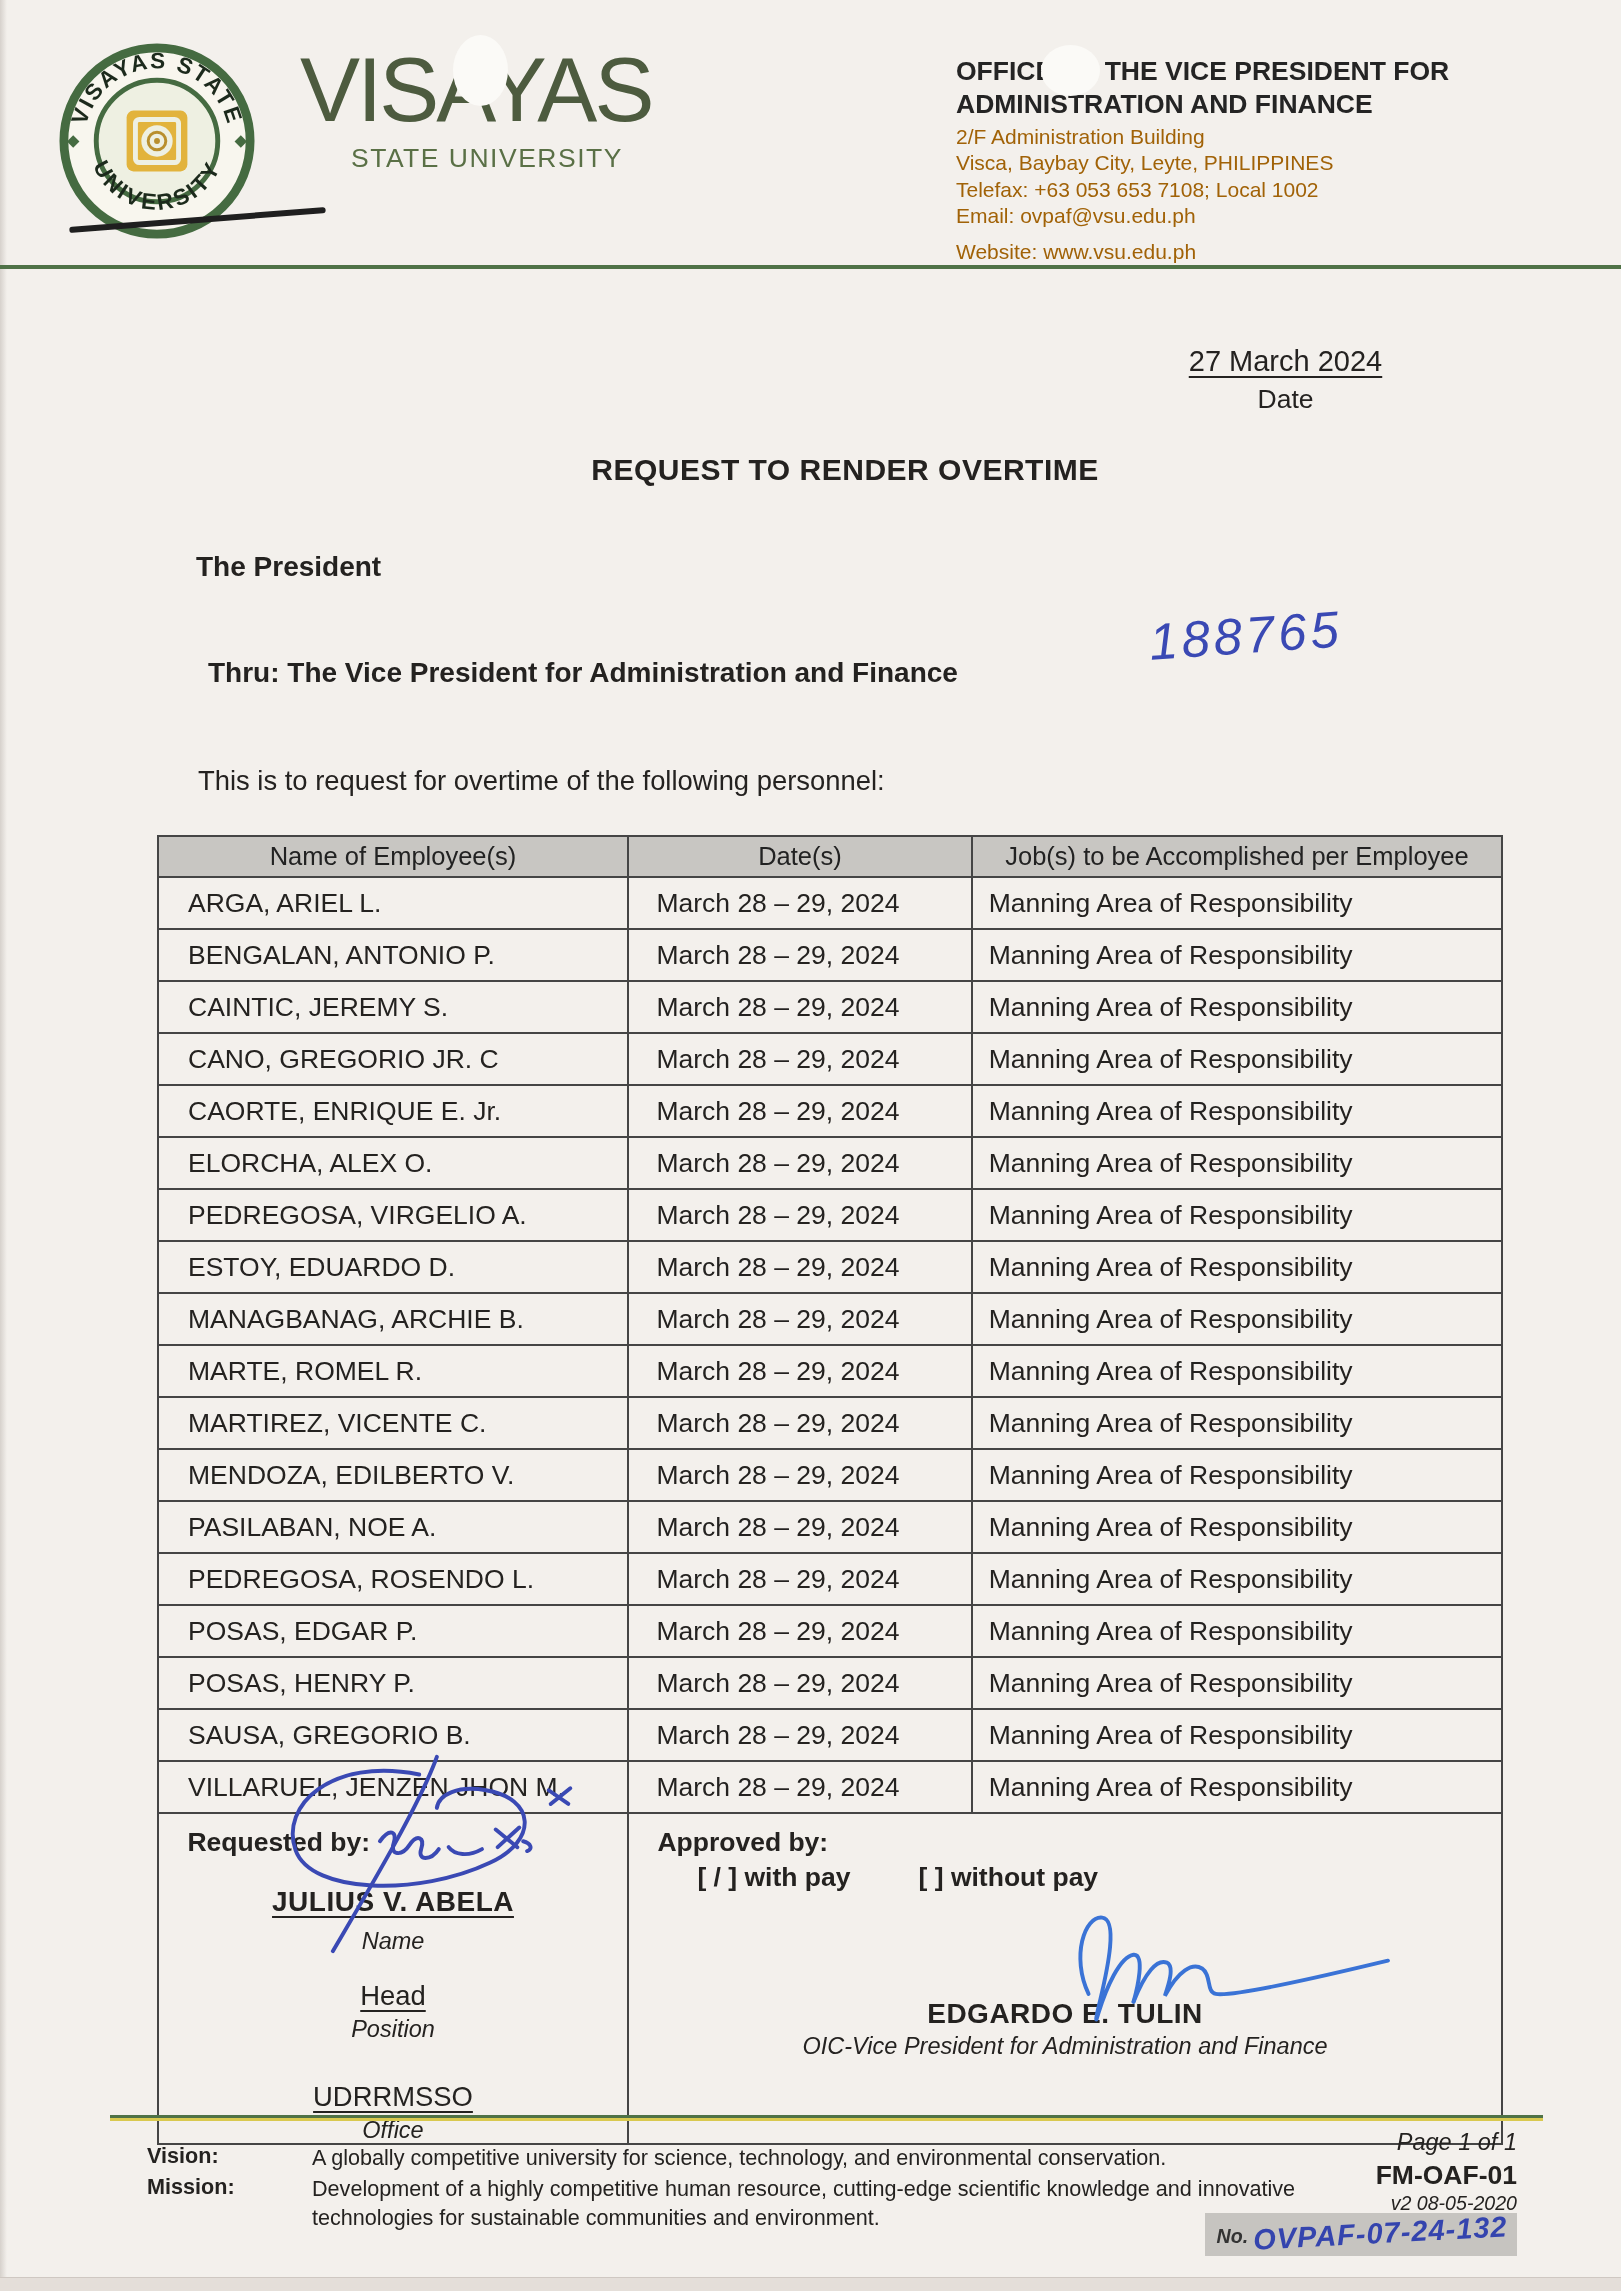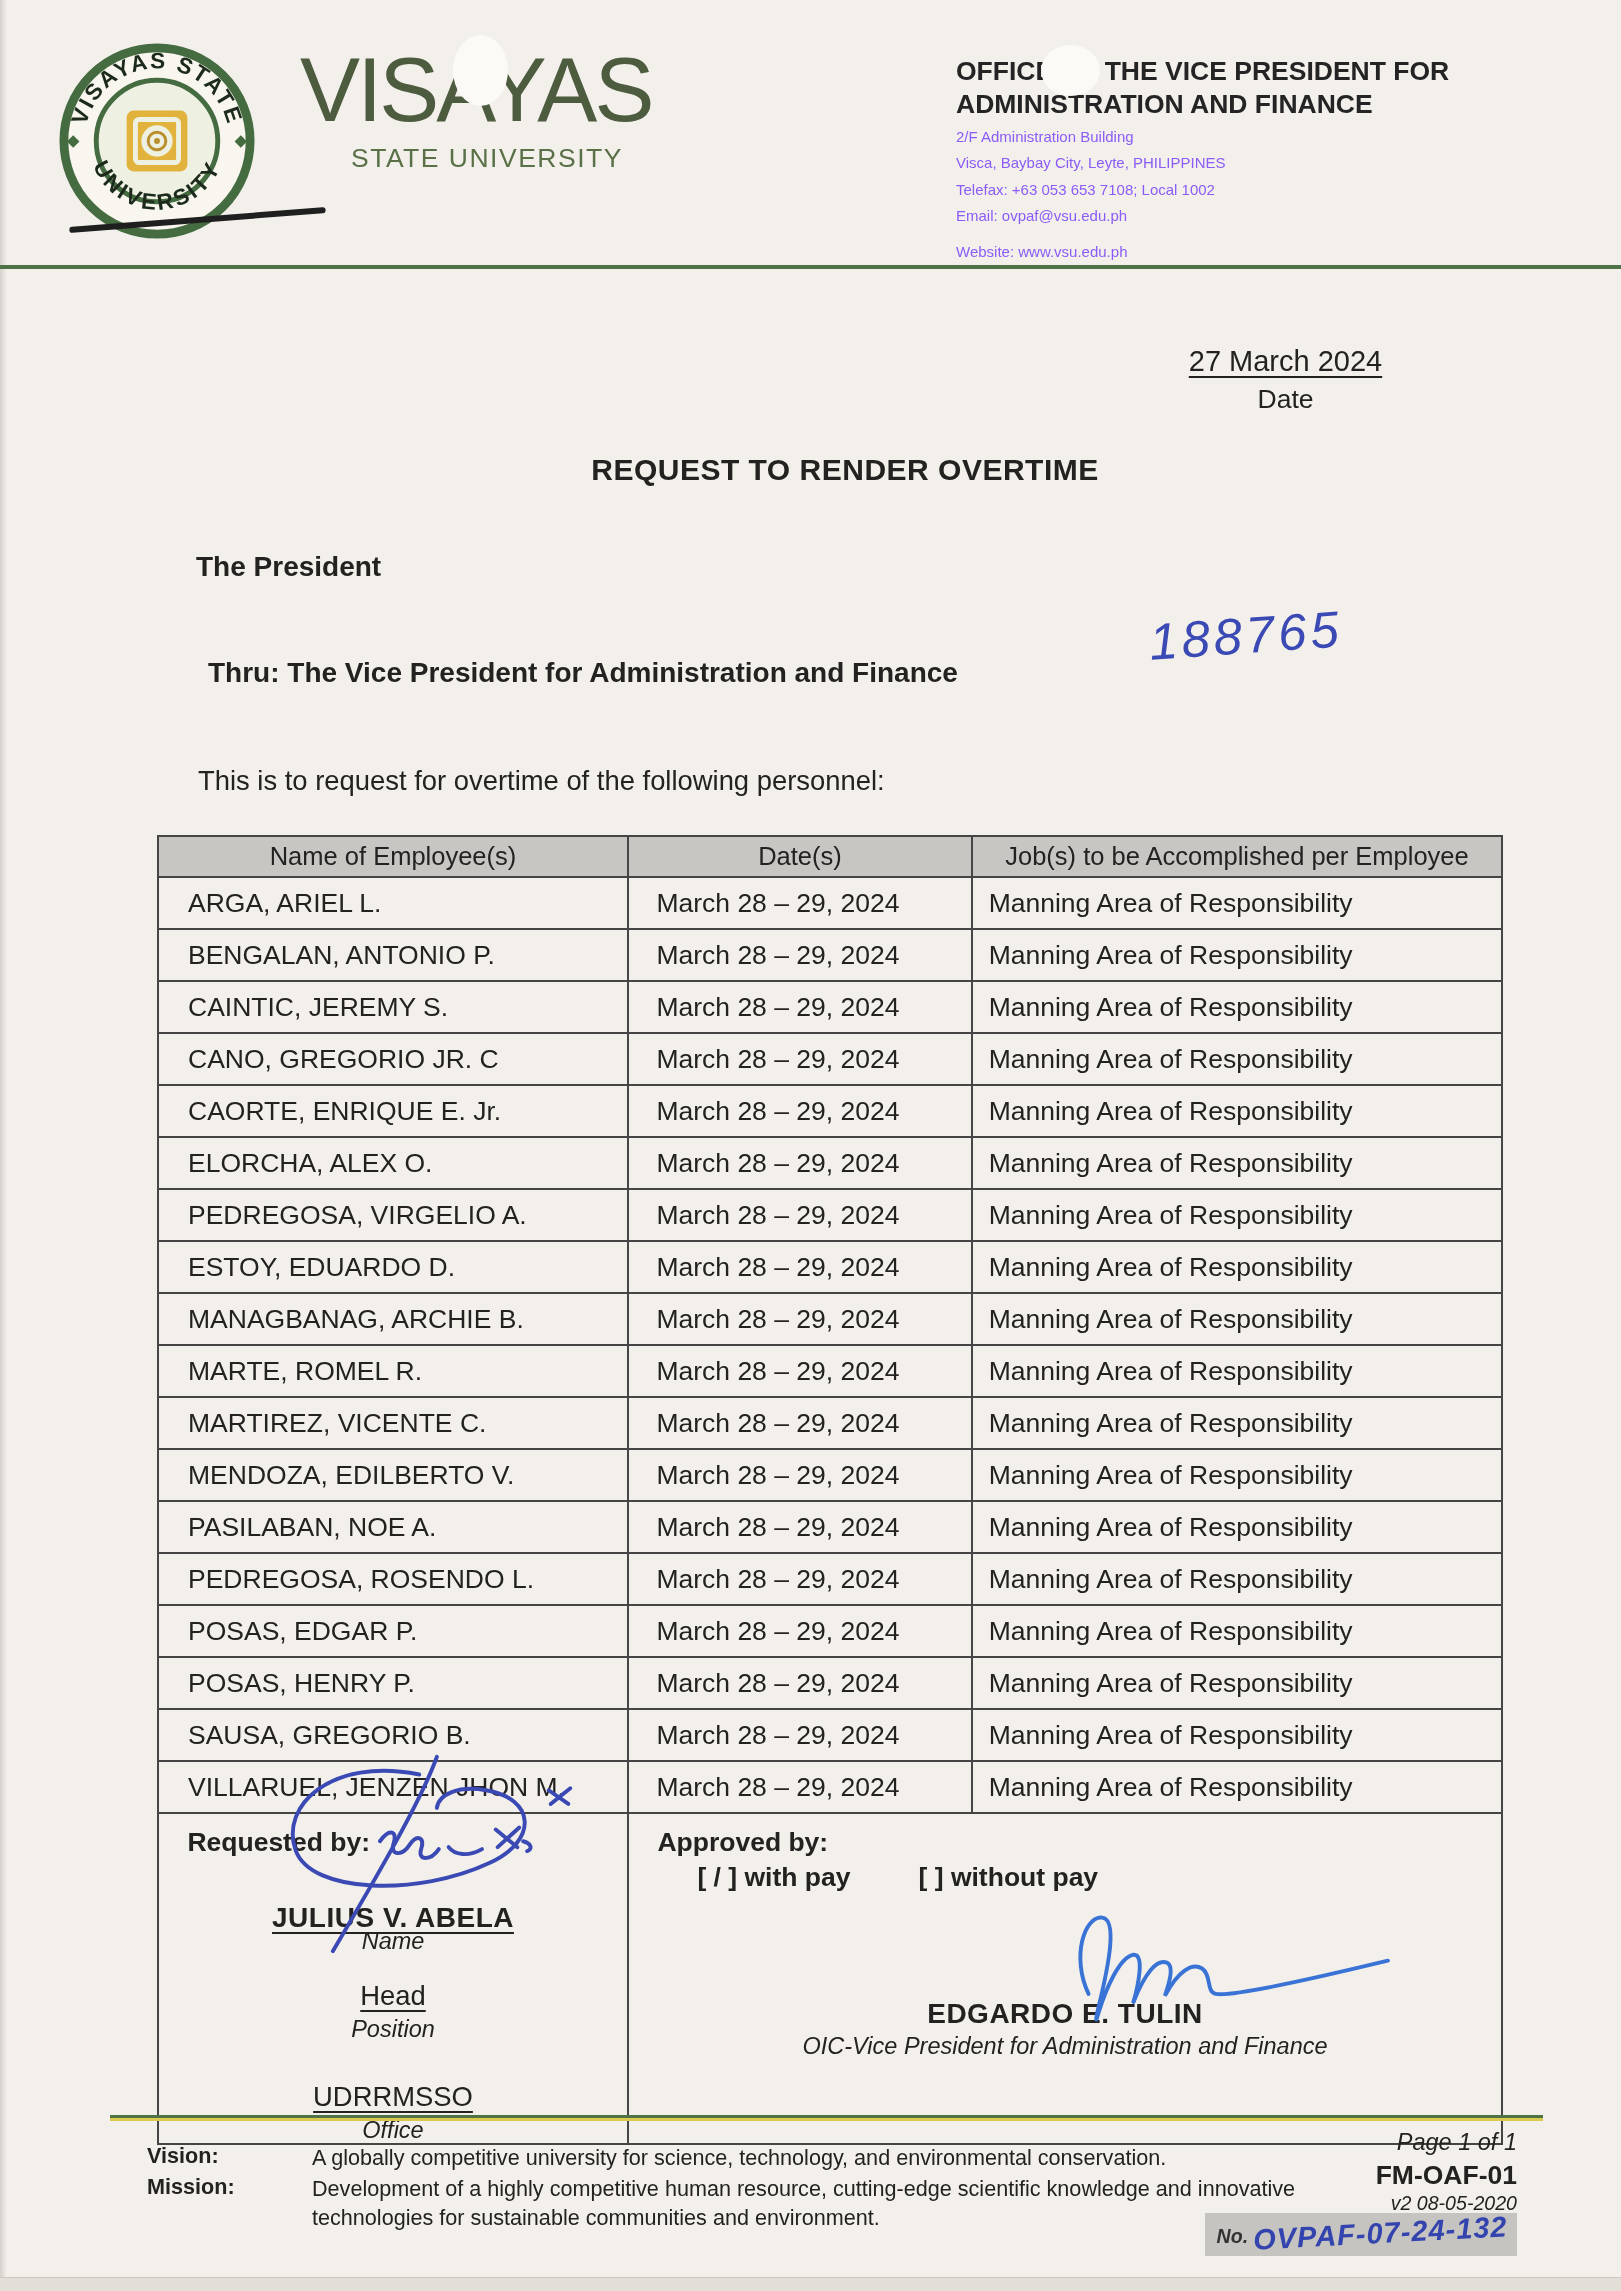--- a/index.html
+++ b/index.html
@@ -16,21 +16,21 @@
   
   .seal{position:absolute;left:59px;top:43px;width:196px;height:196px;}
   .staple{position:absolute;left:69px;top:217px;width:257px;height:5.9px;
     background:#1f1f1f;border-radius:2.9px;transform:rotate(-4.5deg);}
   .wordmark{position:absolute;left:300px;top:45px;font-size:90px;line-height:1;
     letter-spacing:-2.9px;color:#4d5b3f;font-weight:400;}
   .subword{position:absolute;left:351px;top:143px;font-size:26.5px;
     letter-spacing:1.5px;color:#5a7046;font-weight:400;}
   .office-block{position:absolute;left:956px;top:55px;width:608px;}
   .office-h{font-size:26.5px;font-weight:700;line-height:33px;color:#242424;}
-  .office-a{font-size:15px;line-height:26.5px;color:#8b5cf6;margin-top:2.9px;}
+  .office-a{font-size:21px;line-height:26.5px;color:#a16207;margin-top:2.9px;}
   .whiteout{position:absolute;background:#fbfaf7;border-radius:50%;}
   .w1{left:1041px;top:45px;width:59px;height:51px;}
   .w2{left:453px;top:35px;width:55px;height:71px;}
   .green-rule{position:absolute;left:0;right:0;top:265px;height:3.9px;background:#4f7247;}
   
   .date-block{position:absolute;left:1172px;top:345px;width:227px;text-align:center;}
   .date-value{font-size:29px;text-decoration:underline;text-underline-offset:4.9px;}
   .date-label{font-size:26.5px;margin-top:5.9px;}
   .doc-title{position:absolute;left:69px;right:0;top:453px;text-align:center;
     font-size:30px;font-weight:700;letter-spacing:0.5px;}
@@ -254,21 +254,21 @@
     <tr>
       <td class="c-name">VILLARUEL, JENZEN JHON M.</td>
       <td class="c-date">March 28 – 29, 2024</td>
       <td class="c-job">Manning Area of Responsibility</td>
     </tr>
   </tbody>
     <tbody>
       <tr class="sigrow">
         <td>
           <div class="sig-label">Requested by:</div>
-          <div class="sig-stack" style="top:88px">
+          <div class="sig-stack" style="top:72px">
             <span class="nm u">JULIUS V. ABELA</span>
           </div>
           <div class="sig-stack it" style="top:114px">Name</div>
           <div class="sig-stack" style="top:166px">
             <span class="plain u">Head</span>
           </div>
           <div class="sig-stack it" style="top:202px">Position</div>
           <div class="sig-stack" style="top:267px">
             <span class="plain u">UDRRMSSO</span>
           </div>

